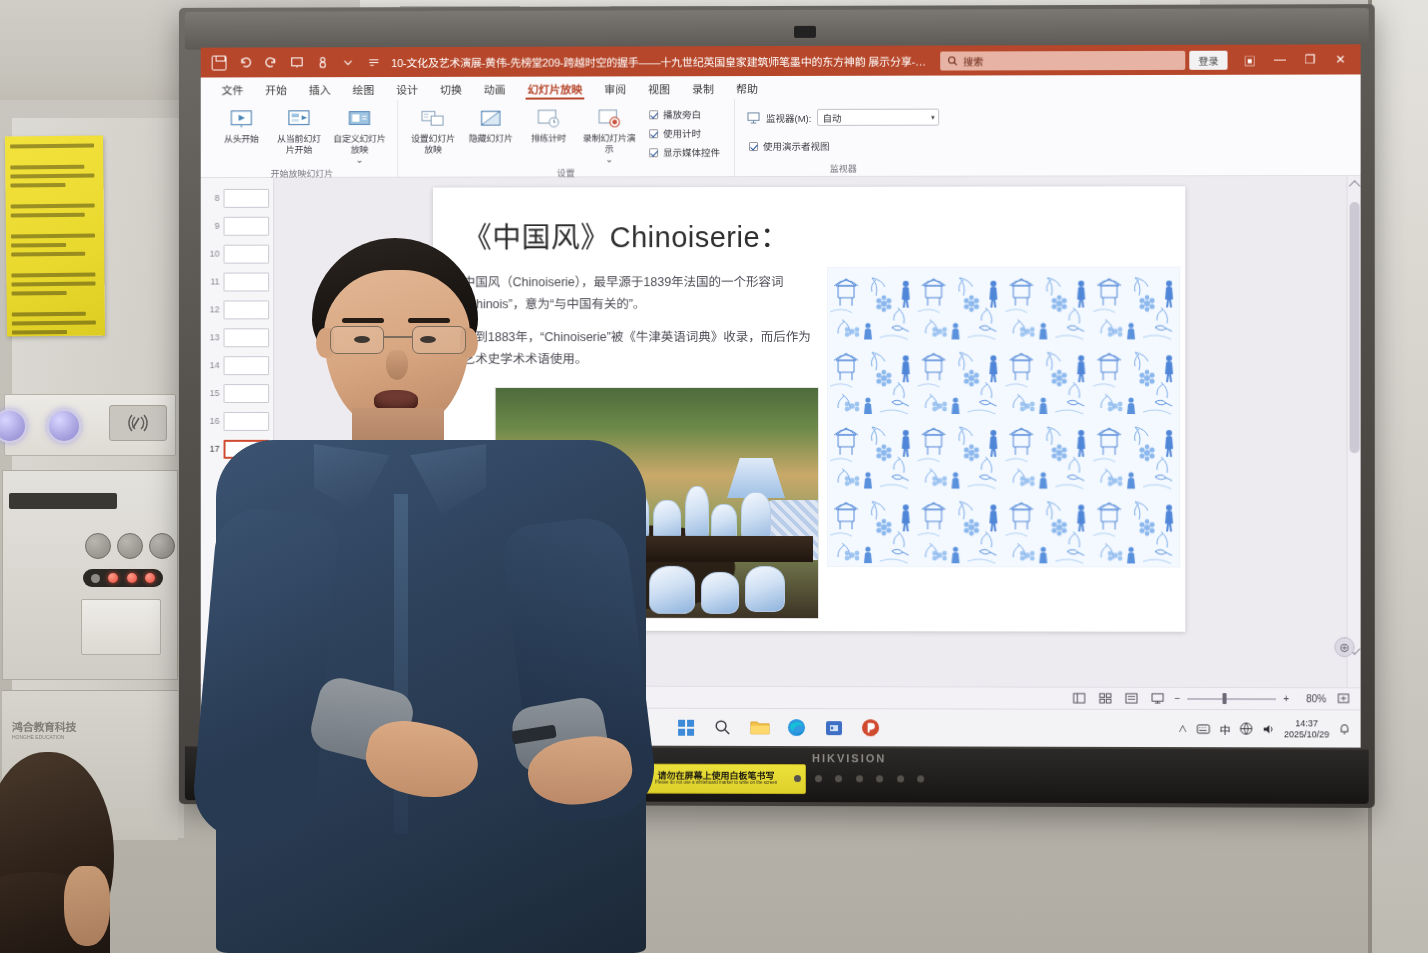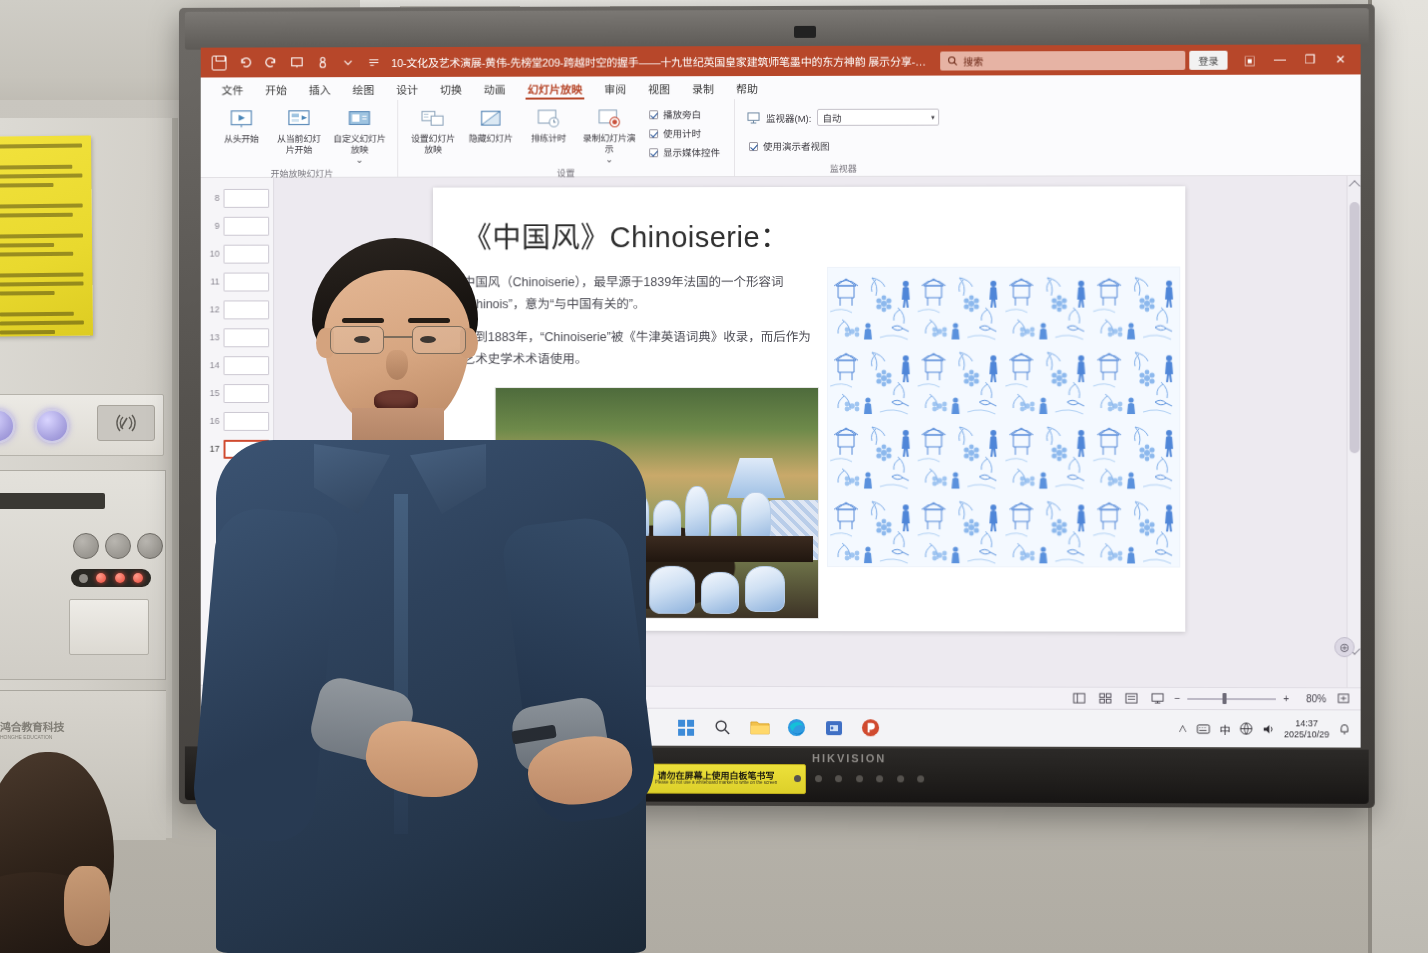--- a/index.html
+++ b/index.html
@@ -34,21 +34,21 @@
     border-bottom:2px solid #b6b2aa;
   }
   .ceiling-vent {
     position:absolute; top:6px; width:120px; height:30px;
     background:repeating-linear-gradient(180deg,#d2d0ca 0 3px,#c3c1ba 3px 6px);
     border:1px solid #b9b6ae;
   }
 
   
   .cabinet {
-    position:absolute; left:0; top:118px; width:178px; height:720px;
+    position:absolute; left:12px; top:118px; width:178px; height:720px;
     background:linear-gradient(100deg,#dcdad4 0%,#d2cfc8 60%,#c2bfb7 100%);
     border-right:3px solid #9d9a92;
   }
   .cab-frame {
     position:absolute; left:0; top:0; width:178px; height:720px;
     border-right:6px solid #b4b1a9;
   }
   .yellow-note {
     position:absolute; left:-6px; top:18px; width:98px; height:200px;
     background:linear-gradient(160deg,#f2e23c 0%,#e9d92e 60%,#ddcc22 100%);

